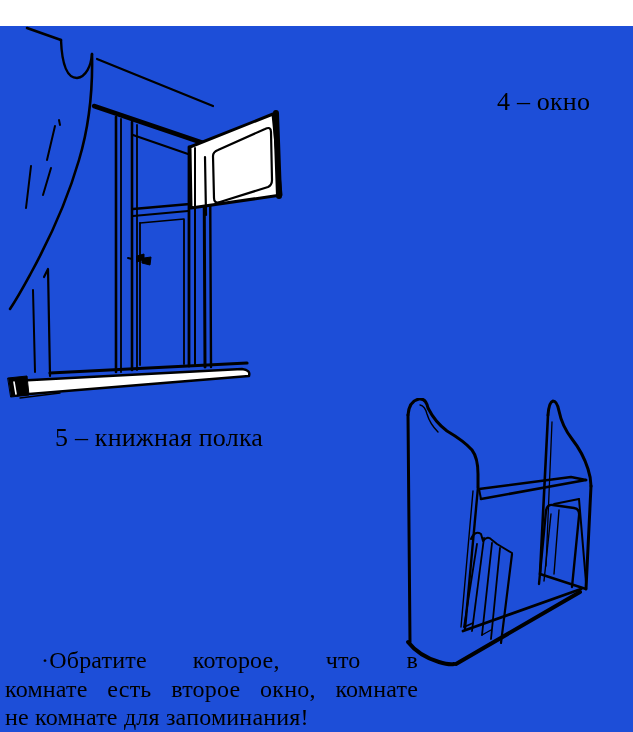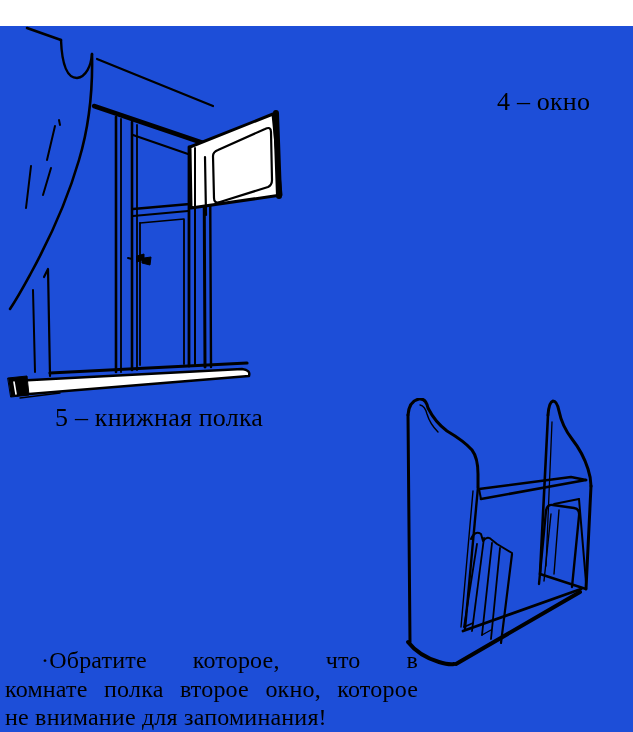--- a/index.html
+++ b/index.html
@@ -25,21 +25,21 @@
   }
   .fig-window { left: 0; top: 0; }
   .fig-shelf  { left: 393px; top: 372px; }
   .caption {
     position: absolute;
     white-space: nowrap;
     font-size: 26px;
     letter-spacing: 0.2px;
   }
   .caption-window { left: 497px; top: 61px; }
-  .caption-shelf  { left: 55px;  top: 377px; }
+  .caption-shelf  { left: 55px;  top: 397px; }
   .note {
     position: absolute;
     left: 5px;
     top: 620px;
     width: 413px;
     font-size: 24px;
     line-height: 28.6px;
     letter-spacing: 0.2px;
   }
   .note-line { text-align: justify; }
@@ -157,17 +157,17 @@
         <path d="M70 233 L188 191" stroke-width="2.8"></path>
         <path d="M63 266 L187 194" stroke-width="4"></path>
       </g>
     </svg>
   </figure>
 
   <div class="caption caption-shelf">5 – книжная полка</div>
 
   <div class="note">
     <div class="note-line first">·Обратите которое, что в</div>
-    <div class="note-line mid">комнате полка второе окно, которое</div>
-    <div class="note-line last">не внимание для запоминания!</div>
+    <div class="note-line mid">комнате есть второе окно, комнате</div>
+    <div class="note-line last">не комнате для запоминания!</div>
   </div>
 
 </div>
 
 </body></html>

